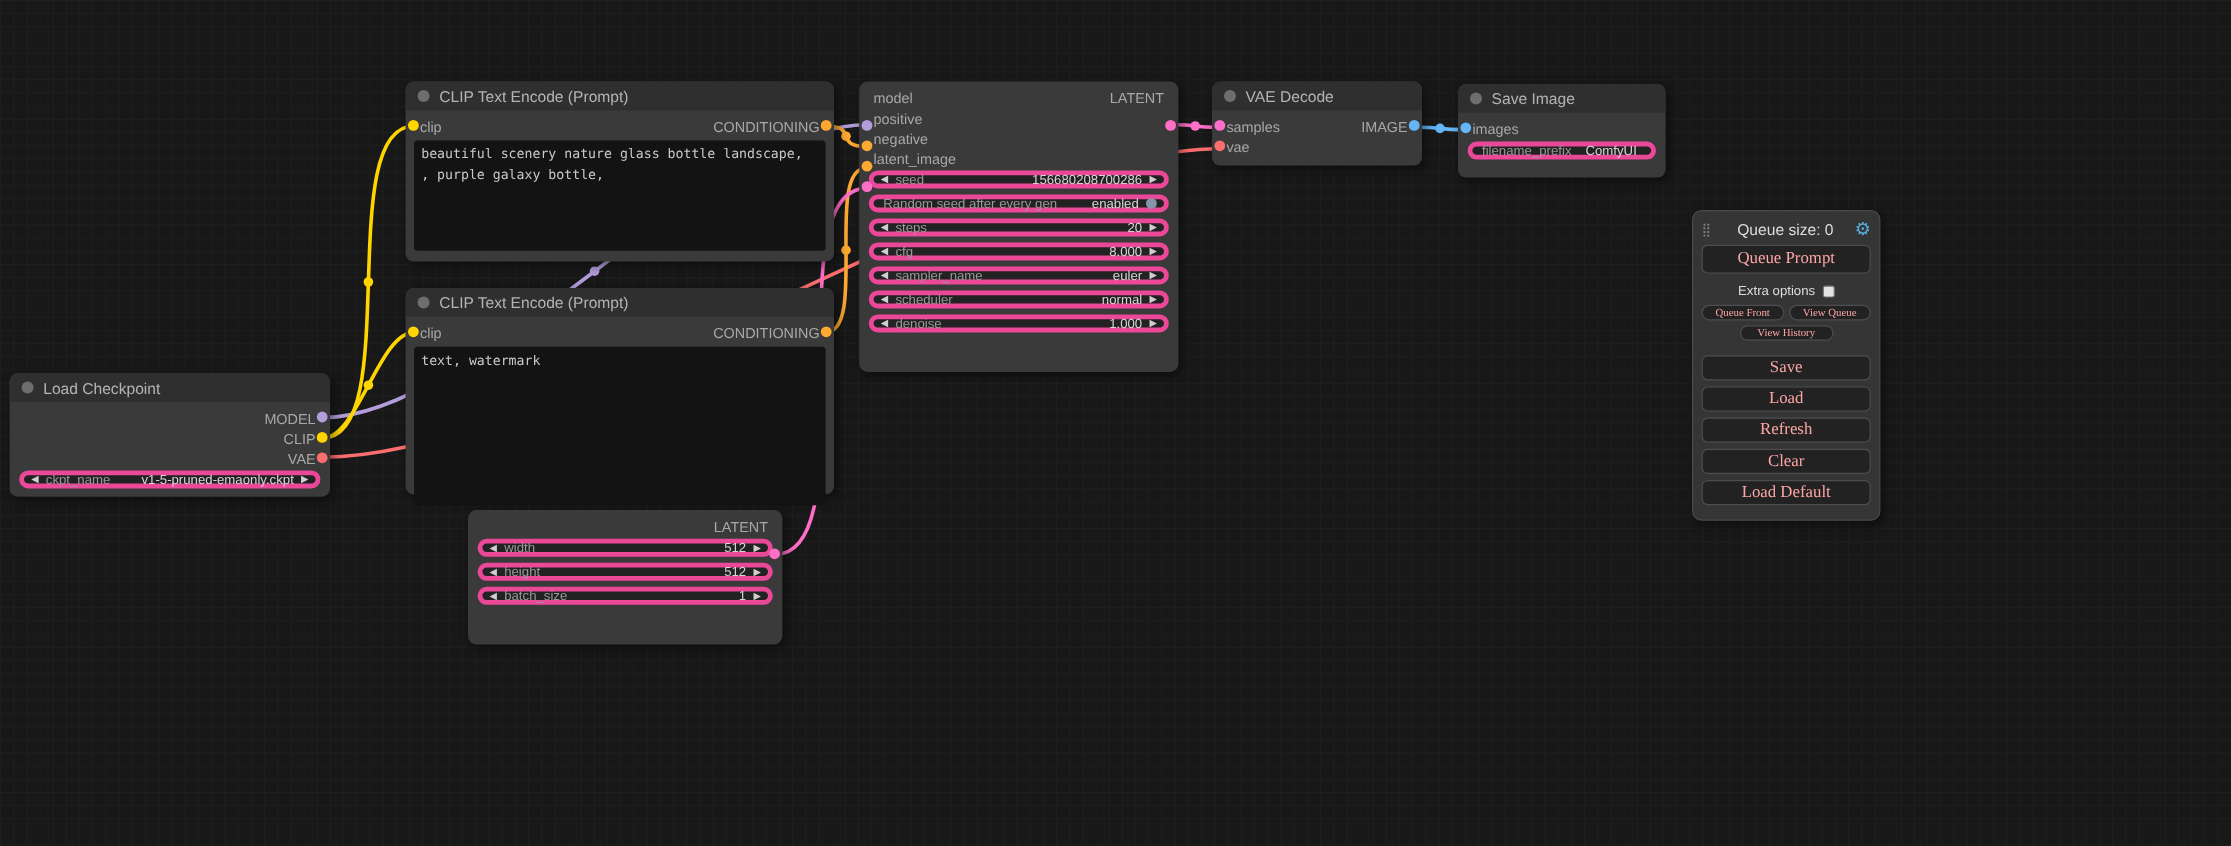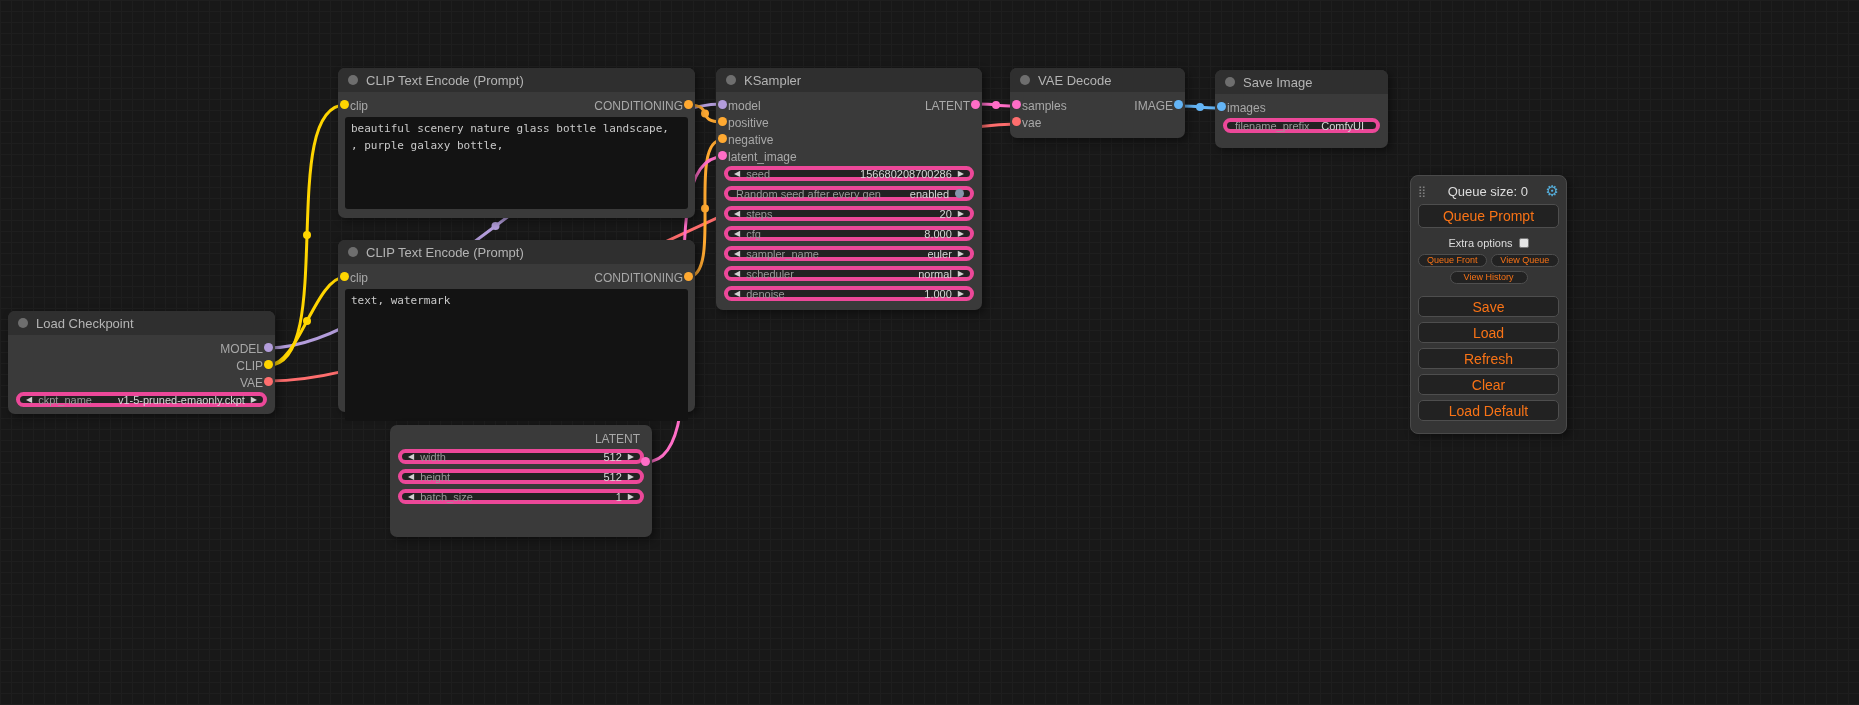--- a/index.html
+++ b/index.html
@@ -36,21 +36,21 @@
       border-radius:3px;color:#c9c9c9;font-family:"DejaVu Sans Mono",monospace;font-size:11px;
       line-height:1.5;padding:4px 6px;resize:none;outline:none;overflow:hidden}
   #menu{position:absolute;z-index:2;left:1410px;top:175px;width:157px;background:#353535;
         border:1px solid #4a4a4a;border-radius:8px;padding:5px 7px 12px;
         box-shadow:3px 3px 9px rgba(0,0,0,.45)}
   #menu .hdr{display:flex;align-items:center;height:20px;color:#ddd;font-size:13px;margin-bottom:2px}
   .drag{color:#808080;font-size:11px;cursor:move;margin-right:4px;font-family:"DejaVu Sans",sans-serif}
   .qsize{flex:1;text-align:center}
   .gear{font-size:15px;cursor:pointer;font-family:"DejaVu Sans",sans-serif}
   .btn{display:block;width:100%;background:#222;border:1px solid #4e4e4e;border-radius:5px;
-       color:#f97316;text-align:center;cursor:pointer;font-family:Liberation Sans, sans-serif;padding:0}
+       color:#fca5a5;text-align:center;cursor:pointer;font-family:Liberation Serif, serif;padding:0}
   .big{height:24px;font-size:14px;margin:3px 0 7px}
   .mid{height:21px;font-size:14px;margin-bottom:5px}
   .sm{height:13px;font-size:9px;border-radius:7px;line-height:11px}
   .extras{display:flex;align-items:center;justify-content:center;gap:6px;color:#ddd;
           font-size:11px;height:16px;margin-bottom:2px}
   .cb{width:10px;height:10px;background:#e4e4e4;border:1px solid #777;border-radius:2px;cursor:pointer;flex:none}
   .srow{display:flex;gap:4px;margin:3px 0 4px}
   .srow .btn{flex:1}
   .vh{width:78px;margin:0 auto 12px}
 </style>
@@ -162,24 +162,20 @@
       <span class="wa">◀</span>
       <span class="wl">batch_size</span>
       <span class="wv">1</span>
       <span class="wa">▶</span>
     </div>
   </div>
   <span class="dot dout" style="top: 32px; background: rgb(255, 110, 199);"></span>
 </div>
 
 <div class="n" style="left:716px;top:68px;width:266px;height:242px">
-  <div class="nt">
-    <span class="cd"></span>
-    <span>KSampler</span>
-  </div>
   <div class="rows">
     <div class="row">
       <span>model</span>
       <span class="r">LATENT</span>
     </div>
     <div class="row">
         <span>positive</span>
       </div>
     <div class="row">
         <span>negative</span>

